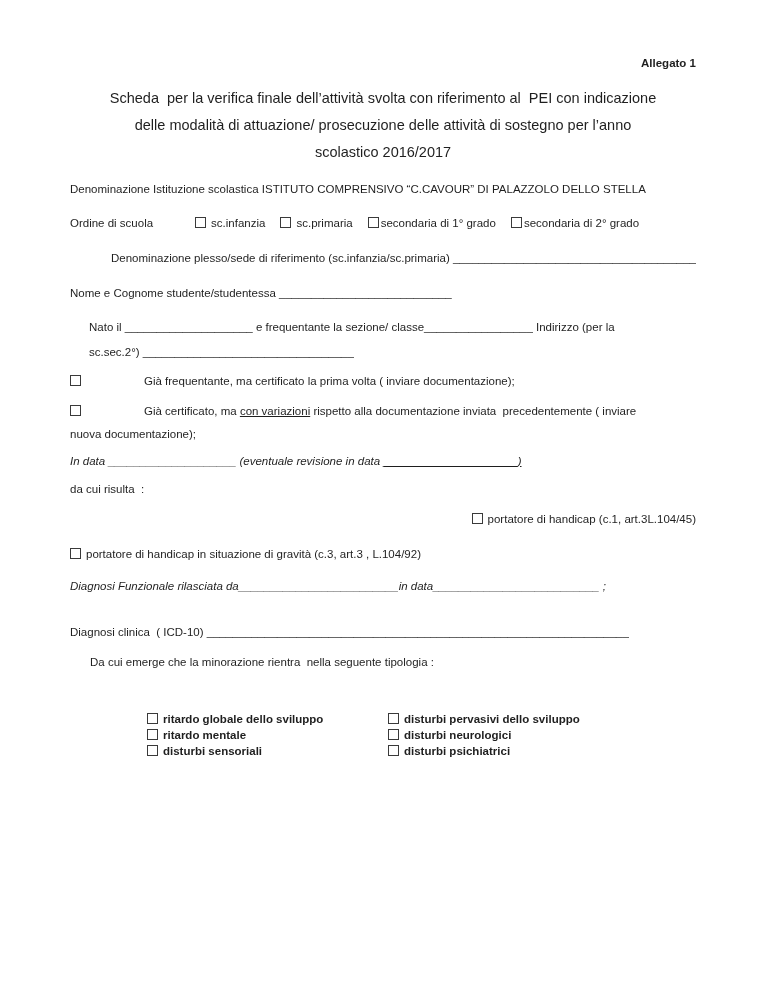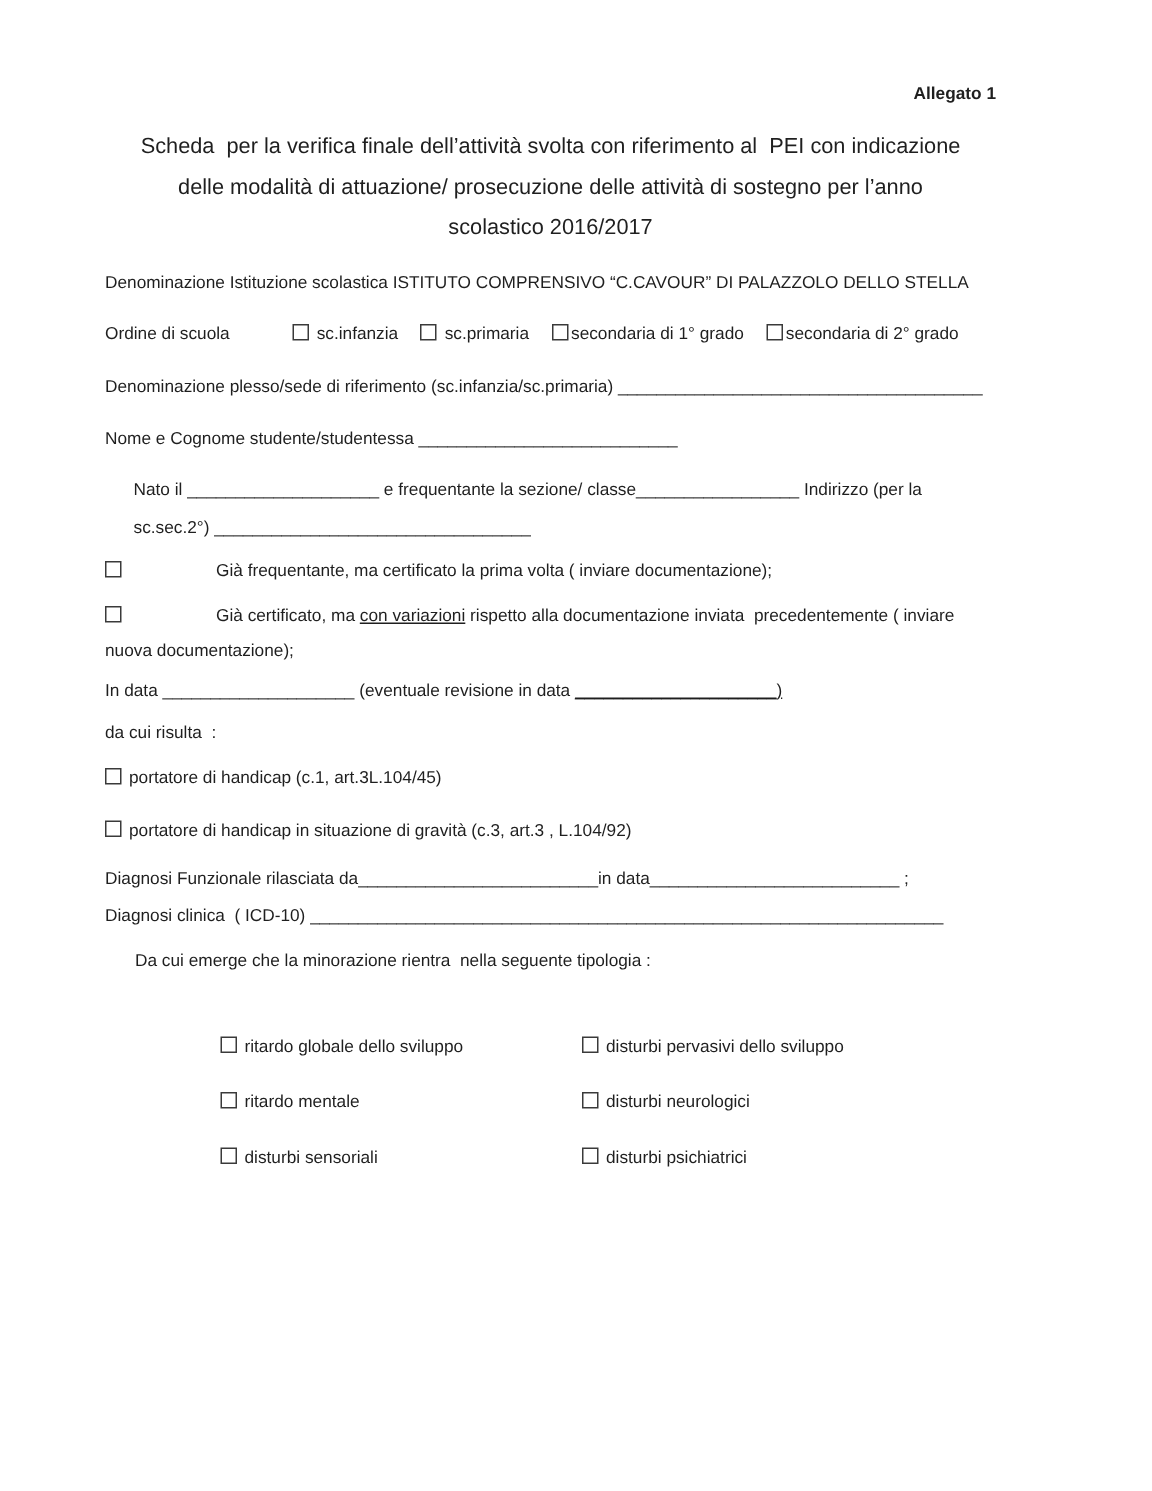--- a/index.html
+++ b/index.html
@@ -2,21 +2,21 @@
 <html><head>
 <meta charset="utf-8">
 <style>
   html, body { margin: 0; padding: 0; background: #ffffff; }
   .page {
     position: relative;
     width: 768px;
     height: 994px;
     box-sizing: border-box;
     background: #ffffff;
-    padding: 56px 104px 0 70px;
+    padding: 56px 72px 0 70px;
     font-family: "Liberation Sans", sans-serif;
     color: #1f1f1f;
     overflow: hidden;
   }
   .annex {
     text-align: right;
     font-size: 11.5px;
     font-weight: 700;
     line-height: 15px;
     margin: 0 0 14px;
@@ -24,25 +24,25 @@
   .title {
     font-size: 14.5px;
     font-weight: 400;
     line-height: 27px;
     text-align: center;
     white-space: pre-wrap;
     margin: 0 -4px 15px;
   }
   p { font-size: 11.5px; line-height: 16px; margin: 0; white-space: pre-wrap; }
   .mb18 { margin-bottom: 18px; }
-  .mb19 { margin-bottom: 19px; }
+  .mb19 { margin-bottom: 19px; text-align: right; }
   .mb14 { margin-bottom: 14px; }
-  .mb12 { margin-bottom: 12px; }
+  .mb12 { margin-bottom: 12px; font-style: italic; }
   .mb16 { margin-bottom: 16px; }
-  .mb17 { margin-bottom: 9px; }
+  .mb17 { margin-bottom: 30px; font-style: italic; }
   .two { line-height: 25px; margin-bottom: 5px; margin-left: 19px; }
   .stmt { line-height: 23px; }
   .stmt1 { margin-bottom: 7px; }
   .stmt2 { margin-bottom: 9px; }
   .stmt3 { margin-bottom: 7px; }
   .cert { margin-bottom: 14px; }
   .emerge { margin-bottom: 41px; margin-left: 20px; }
   .cb {
     display: inline-block;
     width: 9px; height: 9px;
@@ -55,23 +55,23 @@
   .gap { display: inline-block; width: 58px; }
   .u { text-decoration: underline; }
   .ordine { display: flex; align-items: baseline; }
   .ordine .ord-label { margin-right: 42px; }
   .ordine .opt { margin-right: 15px; white-space: nowrap; }
   .ordine .opt:last-child { margin-right: 0; }
   .typology-grid {
     display: grid;
     grid-template-columns: 241px auto;
     margin-left: 77px;
-    row-gap: 21px;
     font-size: 11.5px;
     line-height: 16px;
+    font-weight: bold;
   }
 </style>
 </head>
 <body>
 
 <div class="page">
 
   <div class="annex">Allegato 1</div>
 
   <div class="title">Scheda  per la verifica finale dell’attività svolta con riferimento al  PEI con indicazione

